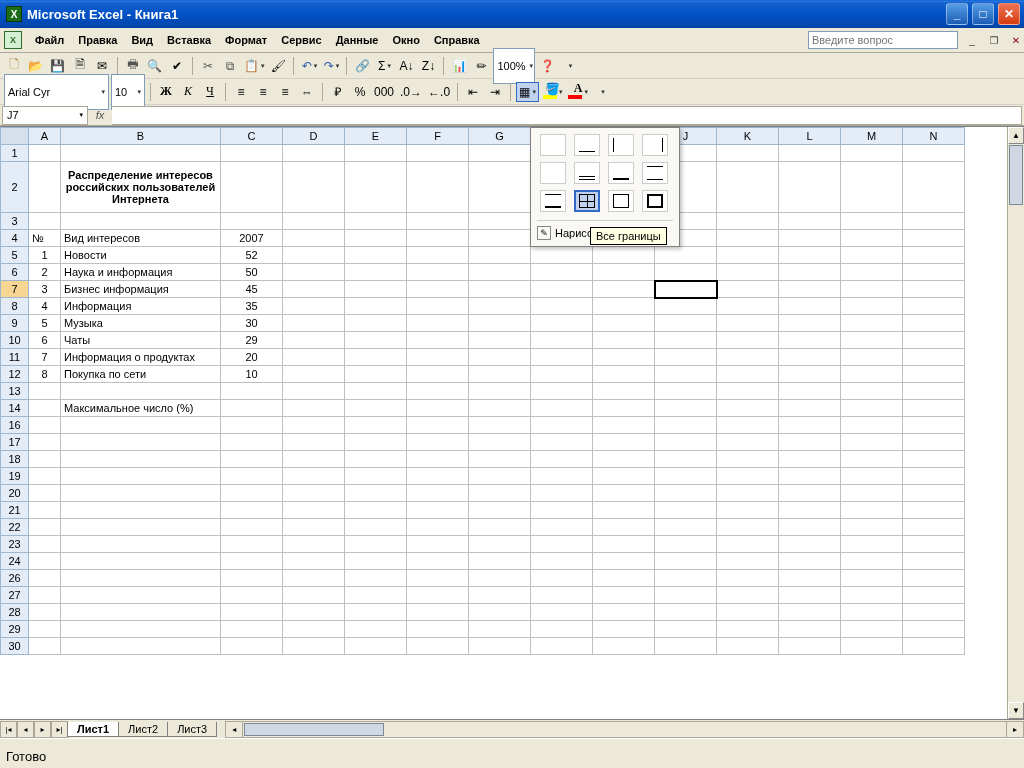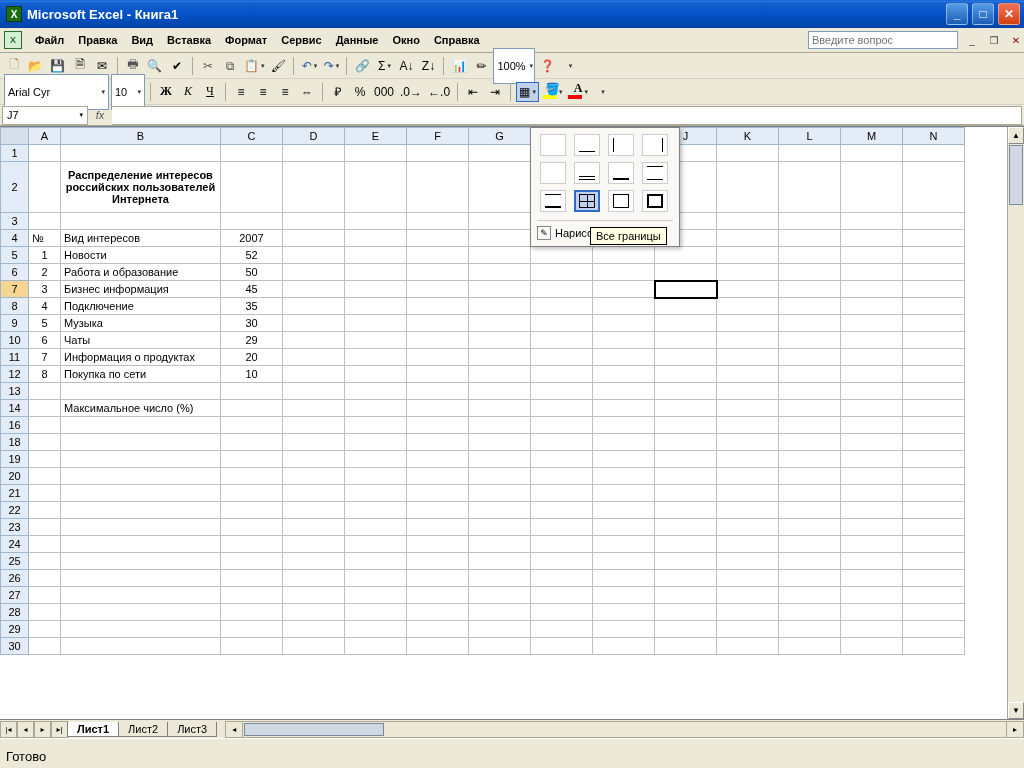--- a/index.html
+++ b/index.html
@@ -438,21 +438,21 @@
           <td></td>
           <td></td>
           <td></td>
           <td></td>
           <td></td>
           <td></td>
         </tr>
     <tr>
           <th class="rowh">6</th>
       <td class="num">2</td>
-      <td>Работа и образование</td>
+      <td>Наука и информация</td>
       <td class="num">50</td>
       <td></td>
           <td></td>
           <td></td>
           <td></td>
           <td></td>
           <td></td>
           <td></td>
           <td></td>
           <td></td>
@@ -472,21 +472,21 @@
           <td></td>
       <td class="activecell"></td>
       <td></td>
           <td></td>
           <td></td>
           <td></td>
         </tr>
     <tr>
           <th class="rowh">8</th>
       <td class="num">4</td>
-      <td>Подключение</td>
+      <td>Информация</td>
       <td class="num">35</td>
       <td></td>
           <td></td>
           <td></td>
           <td></td>
           <td></td>
           <td></td>
           <td></td>
           <td></td>
           <td></td>
@@ -606,20 +606,37 @@
           <td></td>
           <td></td>
           <td></td>
           <td></td>
           <td></td>
           <td></td>
           <td></td>
           <td></td>
         </tr>
     <tr>
+          <th class="rowh">17</th>
+          <td></td>
+          <td></td>
+          <td></td>
+          <td></td>
+          <td></td>
+          <td></td>
+          <td></td>
+          <td></td>
+          <td></td>
+          <td></td>
+          <td></td>
+          <td></td>
+          <td></td>
+          <td></td>
+        </tr>
+    <tr>
           <th class="rowh">18</th>
           <td></td>
           <td></td>
           <td></td>
           <td></td>
           <td></td>
           <td></td>
           <td></td>
           <td></td>
           <td></td>
@@ -709,37 +726,20 @@
           <td></td>
           <td></td>
           <td></td>
           <td></td>
           <td></td>
           <td></td>
           <td></td>
         </tr>
     <tr>
           <th class="rowh">24</th>
-          <td></td>
-          <td></td>
-          <td></td>
-          <td></td>
-          <td></td>
-          <td></td>
-          <td></td>
-          <td></td>
-          <td></td>
-          <td></td>
-          <td></td>
-          <td></td>
-          <td></td>
-          <td></td>
-        </tr>
-    <tr>
-          <th class="rowh">25</th>
           <td></td>
           <td></td>
           <td></td>
           <td></td>
           <td></td>
           <td></td>
           <td></td>
           <td></td>
           <td></td>
           <td></td>

